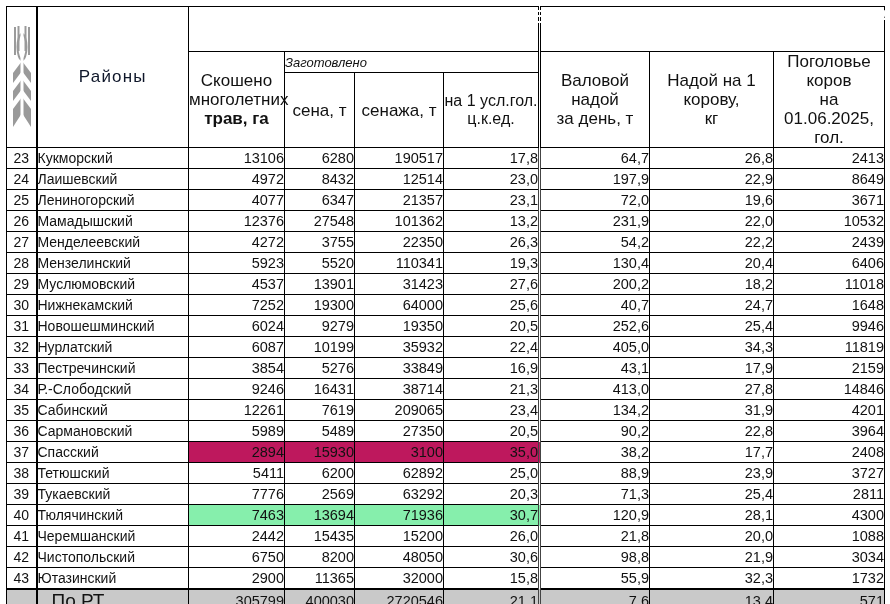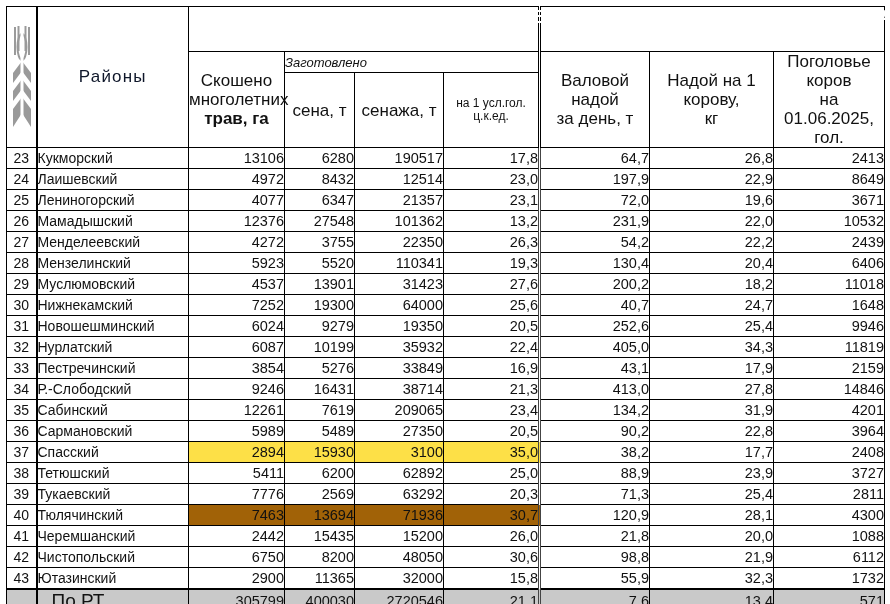--- a/index.html
+++ b/index.html
@@ -74,21 +74,21 @@
     padding-left:10px;
   }
   .sub{
     background:#f0f0f0;
     text-align:center;
     font-size:17px;
     line-height:1.12;
     color:#111;
     padding:2px 3px;
   }
-  .sub.small{font-size:12px;}
+  .sub.small{font-size:16px;}
   .grp{
     background:#f0f0f0;
     text-align:left;
     font-size:13px;
     color:#111;
     height:20px;
     font-style:italic;
   }
   .thickleft{border-left:3px double #000 !important;}
 
@@ -110,22 +110,22 @@
     color:#111;
     white-space:nowrap;
   }
   td.v{
     text-align:right;
     padding-right:5px;
     font-size:14.5px;
     color:#111;
     font-variant-numeric:tabular-nums;
   }
-  tr.hl td.v.feed, tr.hl td.name2{background:#fde047;text-align:right;}
-  tr.hl2 td.v.feed{background:#a16207;}
+  tr.hl td.v.feed, tr.hl td.name2{background:#be185d;text-align:right;}
+  tr.hl2 td.v.feed{background:#86efac;}
   tr.total td{
     background:#c9c9c9;
     font-size:14.5px;
     border-top:2px solid #000 !important;
   }
   tr.total td.num{background:#c9c9c9;}
   tr.total td.name{font-size:19px;padding-left:14px;}
   .divcol{border-left:3px double #444 !important;}
 </style>
 </head>
@@ -473,21 +473,21 @@
         </tr>
         <tr>
           <td class="num">42</td>
           <td class="name">Чистопольский</td>
           <td class="v feed">6750</td>
           <td class="v feed">8200</td>
           <td class="v feed">48050</td>
           <td class="v feed">30,6</td>
           <td class="v divcol">98,8</td>
           <td class="v">21,9</td>
-          <td class="v">6112</td>
+          <td class="v">3034</td>
         </tr>
         <tr>
           <td class="num">43</td>
           <td class="name">Ютазинский</td>
           <td class="v feed">2900</td>
           <td class="v feed">11365</td>
           <td class="v feed">32000</td>
           <td class="v feed">15,8</td>
           <td class="v divcol">55,9</td>
           <td class="v">32,3</td>

